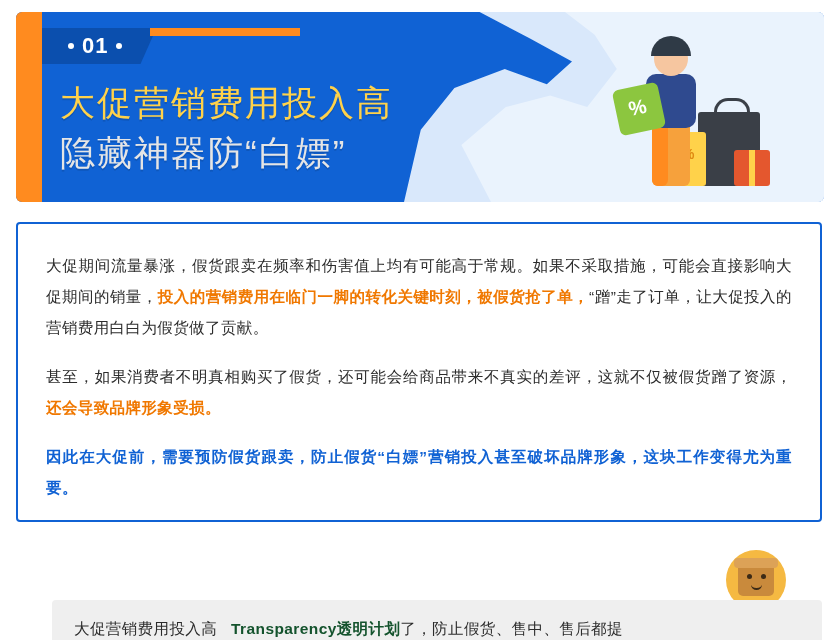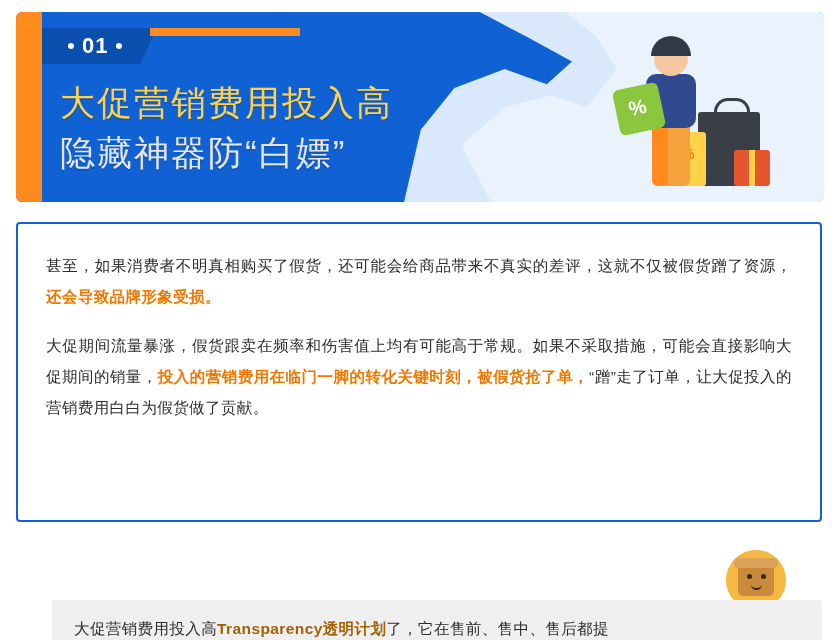--- a/index.html
+++ b/index.html
@@ -209,21 +209,21 @@
     min-height: 60px;
     background: #efefef;
     border-radius: 4px;
     padding: 14px 22px;
     box-sizing: border-box;
     color: #2c2c2c;
     font-size: 15.5px;
     line-height: 1.9;
     letter-spacing: 0.4px;
   }
-  .footer .em-orange { color: #a16207; font-weight: bold; }
+  .footer .em-orange { color: #14532d; font-weight: bold; margin-left: 14px; }
 
   
   .avatar {
     position: absolute;
     left: 726px;
     top: 550px;
     width: 60px;
     height: 60px;
     border-radius: 50%;
     background: #f5b942;
@@ -281,27 +281,28 @@
     <div class="person-leg"></div>
     <div class="person-leg2"></div>
     <div class="person-body"></div>
     <div class="person-head"></div>
     <div class="person-hair"></div>
     <div class="tag"></div>
   </div>
 </div>
 
 <div class="body-box">
+  <p class="para"><span>大促期间流量暴涨，假货跟卖在频率和伤害值上均有可能高于常规。如果不采取措施，可能会直接影响大促期间的销量，</span><span class="em-orange">投入的营销费用在临门一脚的转化关键时刻，被假货抢了单，</span><span>“蹭”走了订单，让大促投入的营销费用白白为假货做了贡献。</span></p>
+
   <p class="para"><span>甚至，如果消费者不明真相购买了假货，还可能会给商品带来不真实的差评，这就不仅被假货蹭了资源，</span><span class="em-orange">还会导致品牌形象受损。</span></p>
 
-  <p class="para"><span>大促期间流量暴涨，假货跟卖在频率和伤害值上均有可能高于常规。如果不采取措施，可能会直接影响大促期间的销量，</span><span class="em-orange">投入的营销费用在临门一脚的转化关键时刻，被假货抢了单，</span><span>“蹭”走了订单，让大促投入的营销费用白白为假货做了贡献。</span></p>
-
+  <p class="para para-highlight">因此在大促前，需要预防假货跟卖，防止假货“白嫖”营销投入甚至破坏品牌形象，这块工作变得尤为重要。</p>
 </div>
 
 <div class="avatar">
   <div class="box-face"></div>
   <div class="box-lid"></div>
   <div class="eye l"></div>
   <div class="eye r"></div>
   <div class="mouth"></div>
 </div>
 
-<div class="footer"><span>大促营销费用投入高</span><span class="em-orange">Transparency透明计划</span><span>了，它在售前、售中、售后都提</span></div>
+<div class="footer"><span>大促营销费用投入高</span><span class="em-orange">Transparency透明计划</span><span>了，防止假货、售中、售后都提</span></div>
 
 </body></html>

